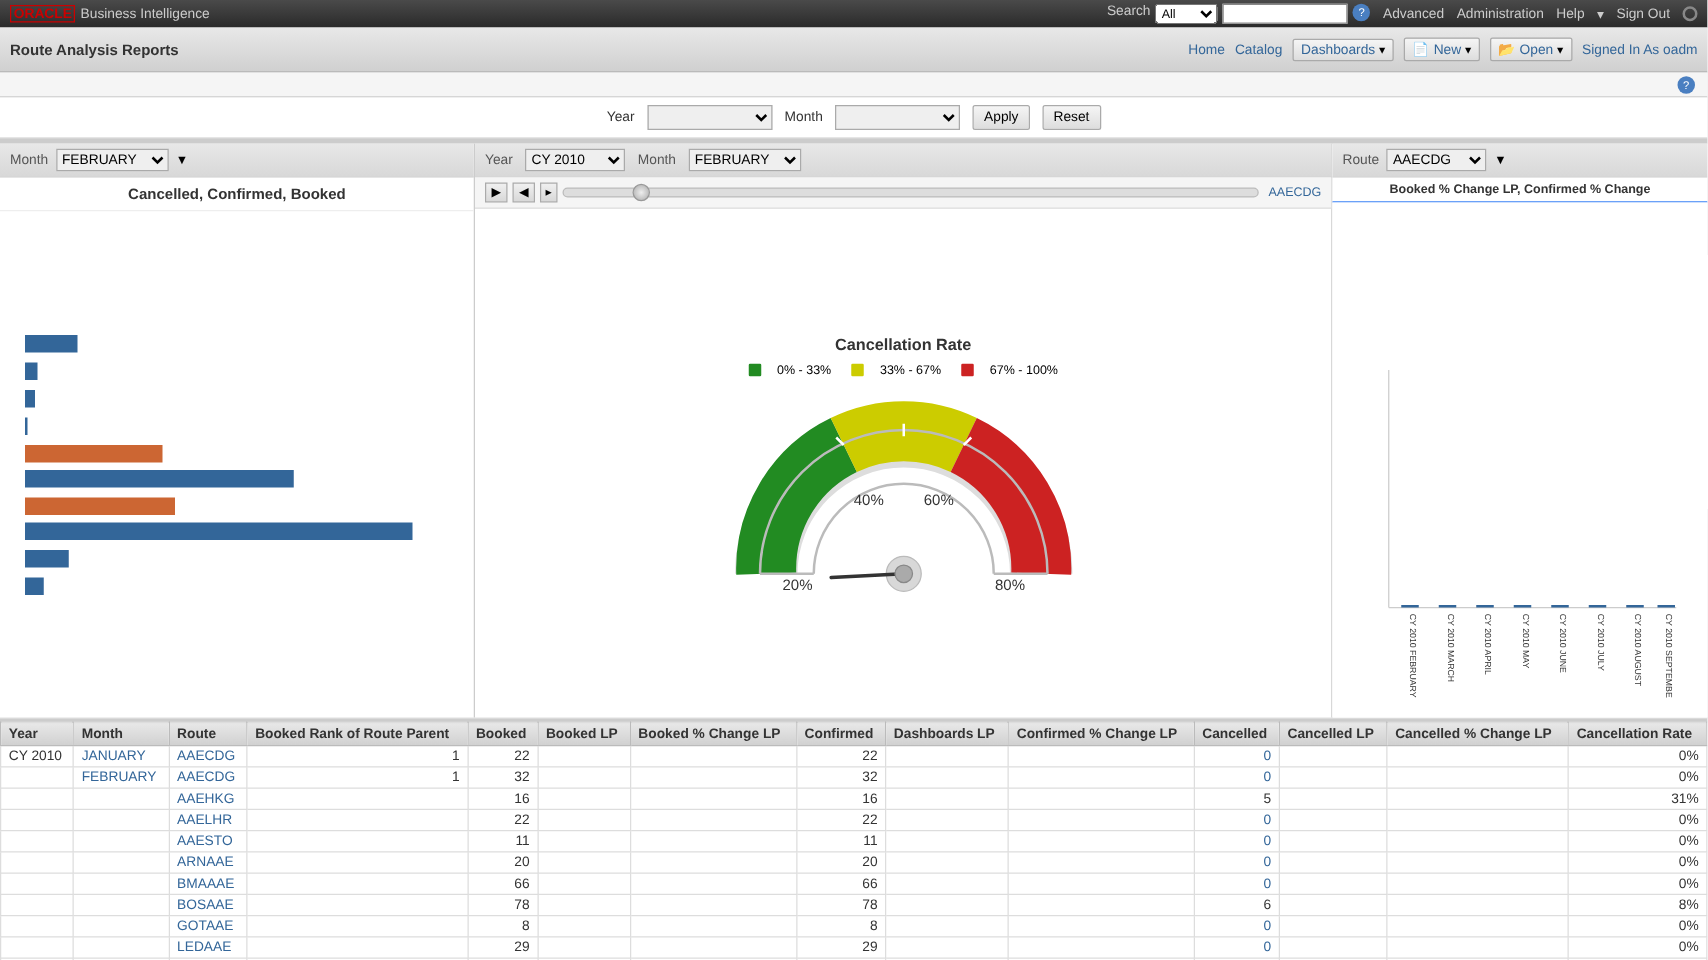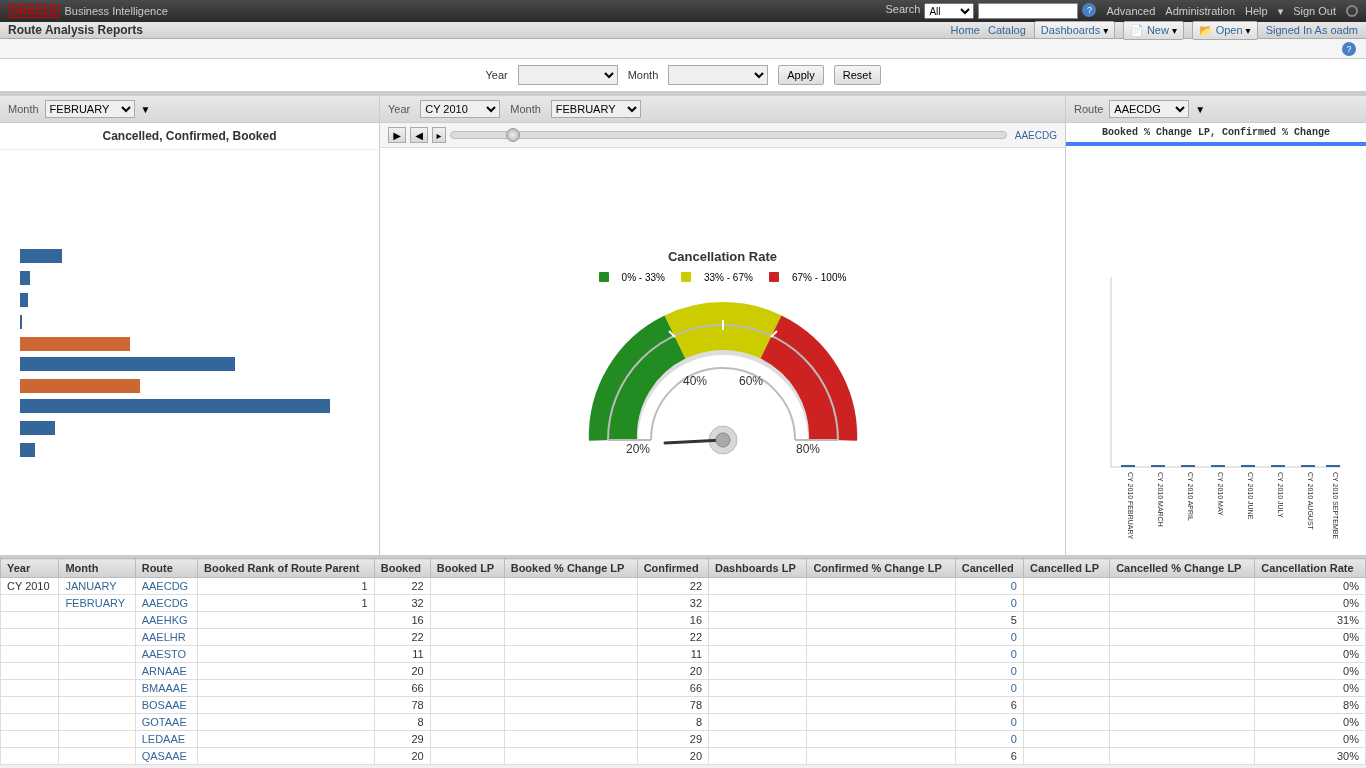--- a/index.html
+++ b/index.html
@@ -17,21 +17,21 @@
     #topbar .spacer { flex: 1; }
     #topbar .nav-links { display: flex; align-items: center; gap: 10px; font-size: 11px; color: #ccc; }
     #topbar .nav-links span { cursor: pointer; }
     #topbar .search-area { display: flex; align-items: flex-start; gap: 4px; margin-right: 10px; }
     #topbar .search-area input { height: 16px; font-size: 10px; padding: 0 2px; width: 80px; border: 1px solid #888; }
     #topbar .search-area select { height: 16px; font-size: 10px; }
 
     
     #navbar2 {
       background: linear-gradient(to bottom, #e8e8e8, #d0d0d0);
-      height: 17px;
+      height: 36px;
       display: flex;
       align-items: center;
       padding: 0 8px;
       border-bottom: 1px solid #aaa;
     }
     #navbar2 .nav-btns { display: flex; align-items: center; gap: 8px; }
     #navbar2 .nav-btns span { font-size: 11px; color: #336699; cursor: pointer; }
     .new-btn, .open-btn {
       background: linear-gradient(to bottom, #f5f5f5, #ddd);
       border: 1px solid #aaa;
@@ -491,21 +491,21 @@
   </div>
 
   <div id="right-panel">
     <div class="panel-header">
       <label style="color:#555;">Route</label>
       <select style="height:18px; font-size:11px; border:1px solid #aaa; min-width:80px;">
         <option>AAECDG</option>
       </select>
       <span style="font-size:10px;">▼</span>
     </div>
-    <div class="chart-title" style="font-size:10px; font-weight:bold; padding:4px; border-bottom:4px solid #3b82f6;font-family:Liberation Mono, monospace;">Booked % Change LP, Confirmed % Change</div>
+    <div class="chart-title" style="font-size:10px; font-weight:bold; padding:4px; border-bottom:1px solid #3b82f6;">Booked % Change LP, Confirmed % Change</div>
     <div class="chart-area" style="flex:1; display:flex; align-items:flex-end; padding:8px; overflow:hidden;">
 
       <svg width="270" height="280" viewBox="0 0 270 280">
 
         <line x1="30" y1="10" x2="30" y2="200" stroke="#ccc" stroke-width="1"></line>
 
         <line x1="30" y1="200" x2="260" y2="200" stroke="#ccc" stroke-width="1"></line>
 
         <rect x="40" y="198" width="14" height="2" fill="#336699"></rect>
         <rect x="70" y="198" width="14" height="2" fill="#336699"></rect>

